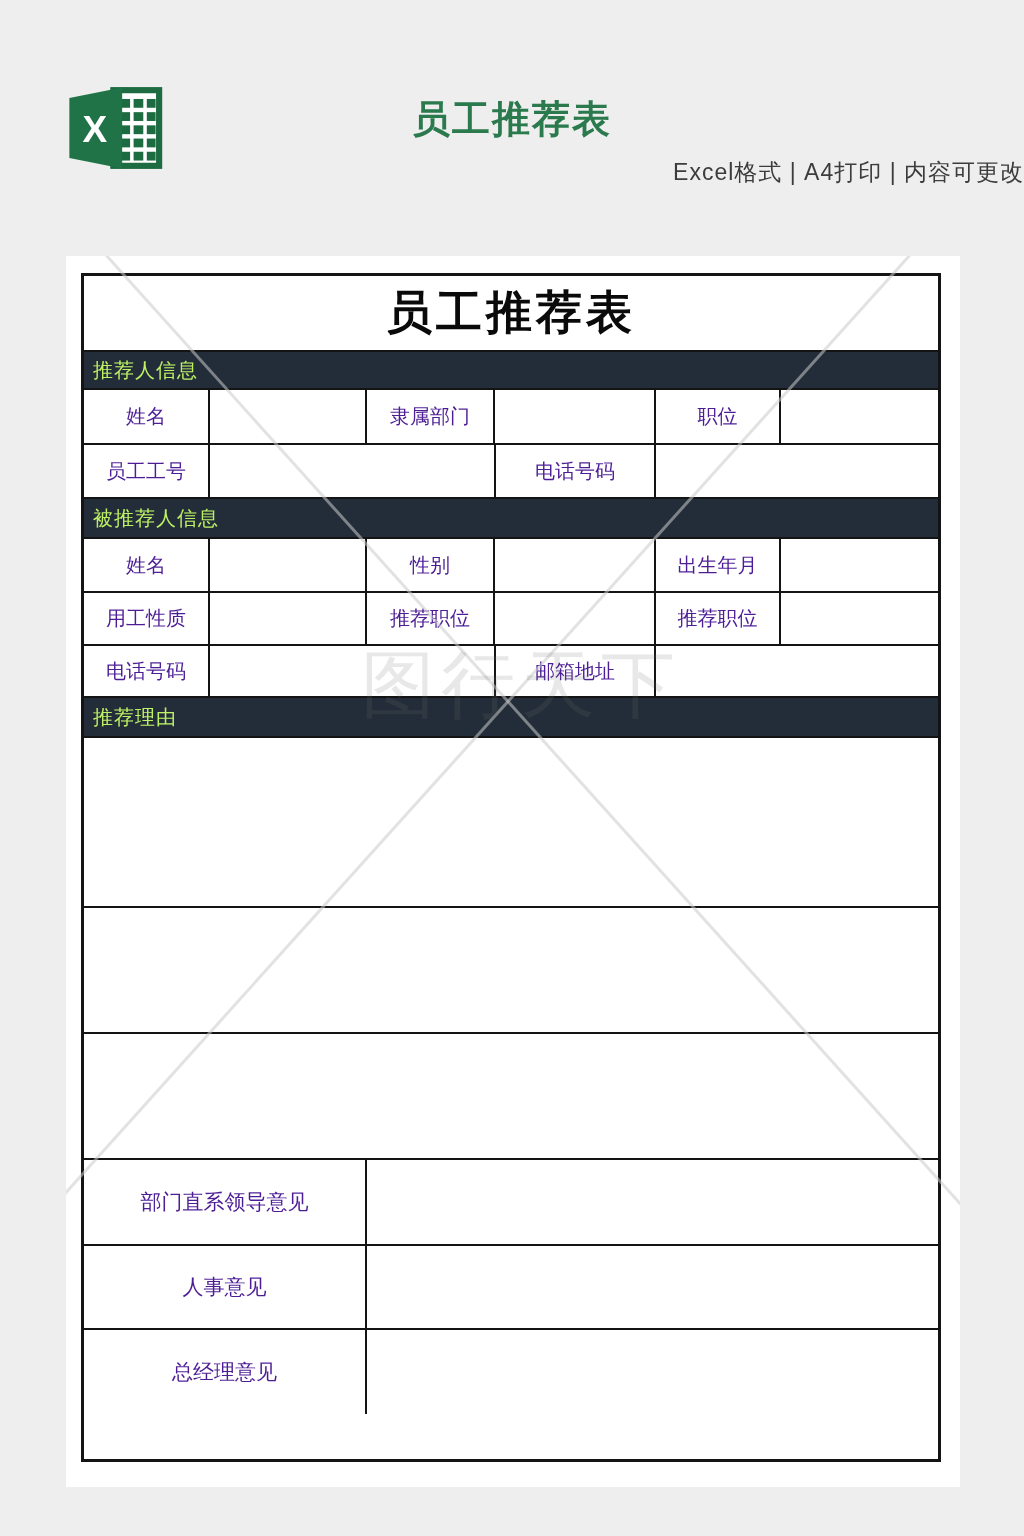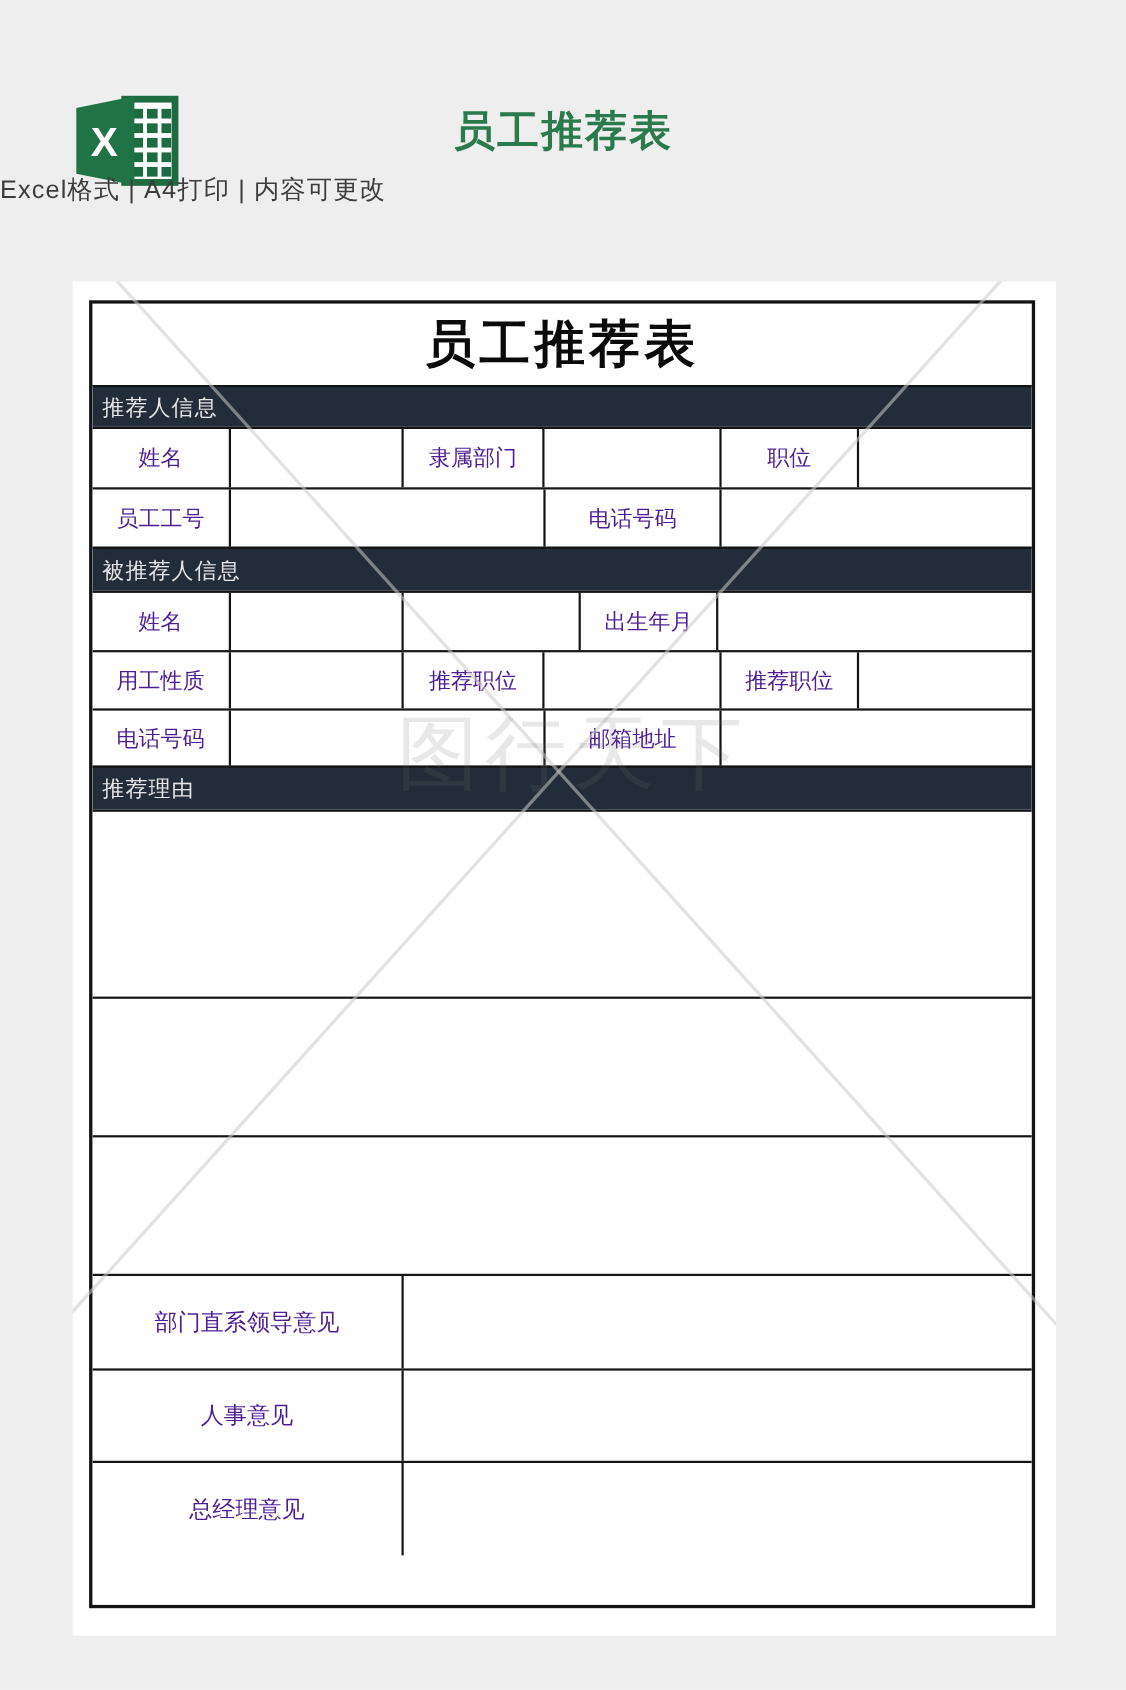--- a/index.html
+++ b/index.html
@@ -8,42 +8,42 @@
     background:#eeeeee;
     font-family:"Liberation Sans", sans-serif;
   }
   
   .excel-icon{position:absolute;left:66px;top:84px;width:100px;height:88px;}
   .page-title{
     position:absolute;top:94px;left:0;width:100%;text-align:center;
     font-size:38px;font-weight:bold;color:#2b7a4d;letter-spacing:2px;
   }
   .page-subtitle{
-    position:absolute;top:157px;left:0;width:100%;text-align:left;
+    position:absolute;top:157px;left:0;width:100%;text-align:right;
     font-size:23px;color:#3c3c3c;letter-spacing:1px;
   }
   
   .page{
     position:absolute;left:66px;top:256px;width:894px;height:1231px;
     background:#ffffff;overflow:hidden;
   }
   
   .form-table{
     position:absolute;left:15px;top:17px;width:860px;height:1189px;
     box-sizing:border-box;border:3px solid #141414;overflow:hidden;background:#fff;
   }
   .trow{display:flex;box-sizing:border-box;}
   .trow + .trow{border-top:2px solid #141414;}
   .tc{
     box-sizing:border-box;display:flex;align-items:center;justify-content:center;
     font-size:20px;color:#4c1d95;
   }
   .tc + .tc{border-left:2px solid #141414;}
   .sec{
-    background:#232d39;color:#e5e5e5;align-items:center;
+    background:#232d39;color:#bef264;align-items:center;
     padding-left:9px;font-size:20px;letter-spacing:1px;
   }
   .title-row{height:74px;align-items:center;justify-content:center;}
   .form-title{font-size:46px;font-weight:bold;color:#0a0a0a;letter-spacing:4px;}
   .rh1{height:38px}.ra1{height:55px}.ra2{height:54px}
   .rh2{height:40px}.rb1{height:54px}.rb2{height:53px}.rb3{height:52px}
   .rh3{height:40px}.rbl1{height:170px}
   .rh4{height:42px}.rbl2{height:126px}
   .rh5{height:42px}.rbl3{height:126px}
   .rop1{height:86px}.rop2{height:84px}.rop3{height:86px}
@@ -117,20 +117,21 @@
       <div class="tc w286"></div>
       <div class="tc w160">电话号码</div>
       <div class="tc grow"></div>
     </div>
 
     <div class="trow sec rh2">被推荐人信息</div>
 
     <div class="trow rb1">
       <div class="tc w124">姓名</div>
       <div class="tc w157"></div>
+      <div class="tc w128">性别</div>
       <div class="tc w161"></div>
       <div class="tc w125">出生年月</div>
       <div class="tc grow"></div>
     </div>
 
     <div class="trow rb2">
       <div class="tc w124">用工性质</div>
       <div class="tc w157"></div>
       <div class="tc w128">推荐职位</div>
       <div class="tc w161"></div>

